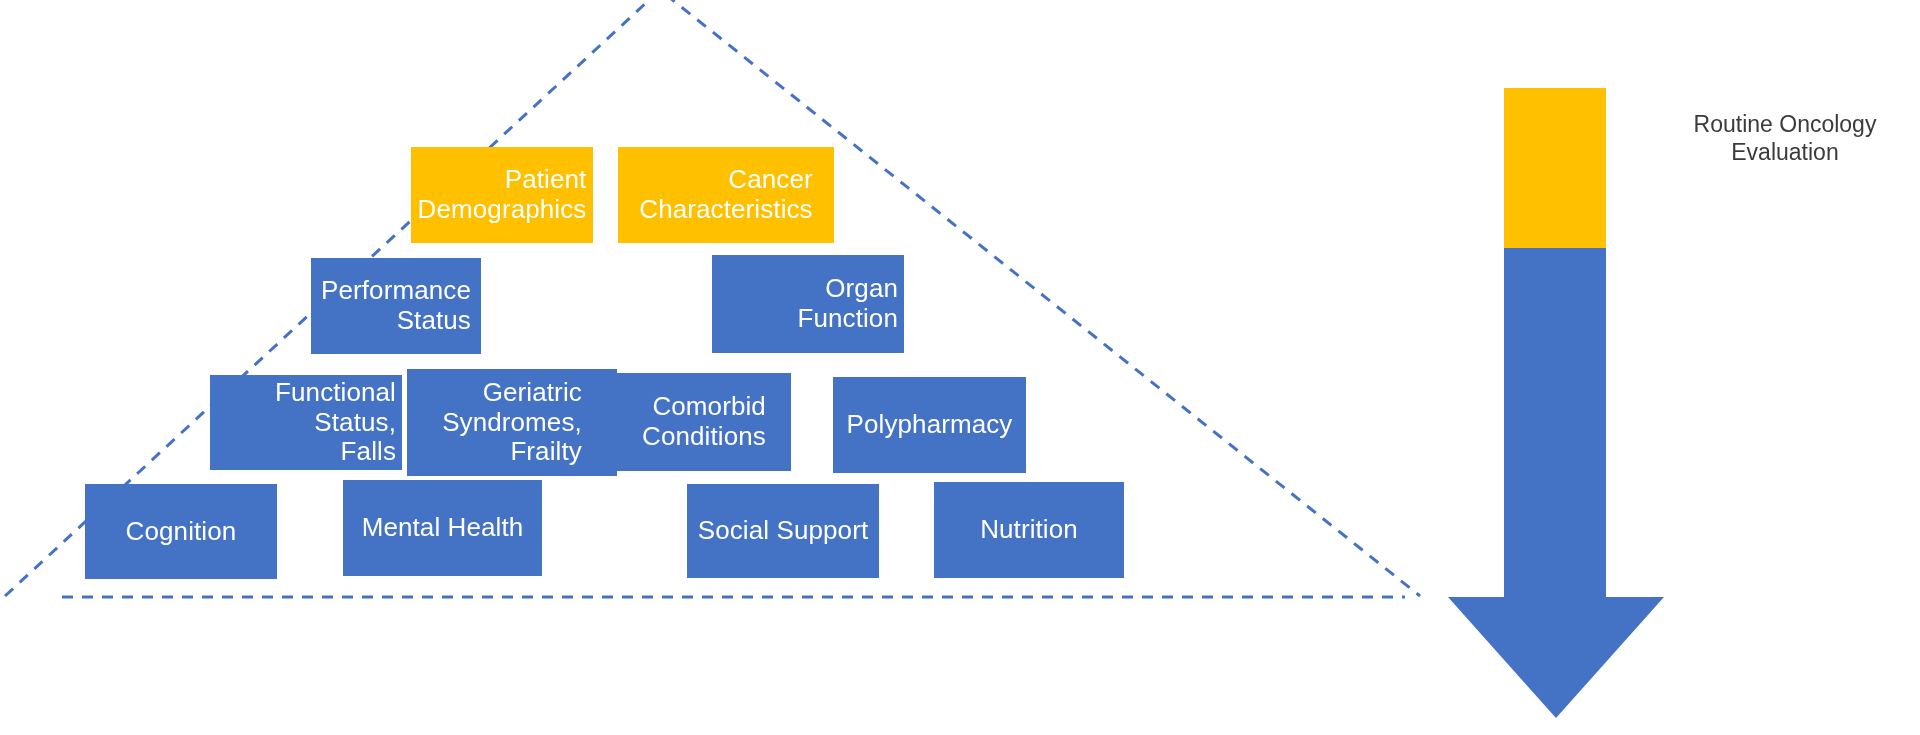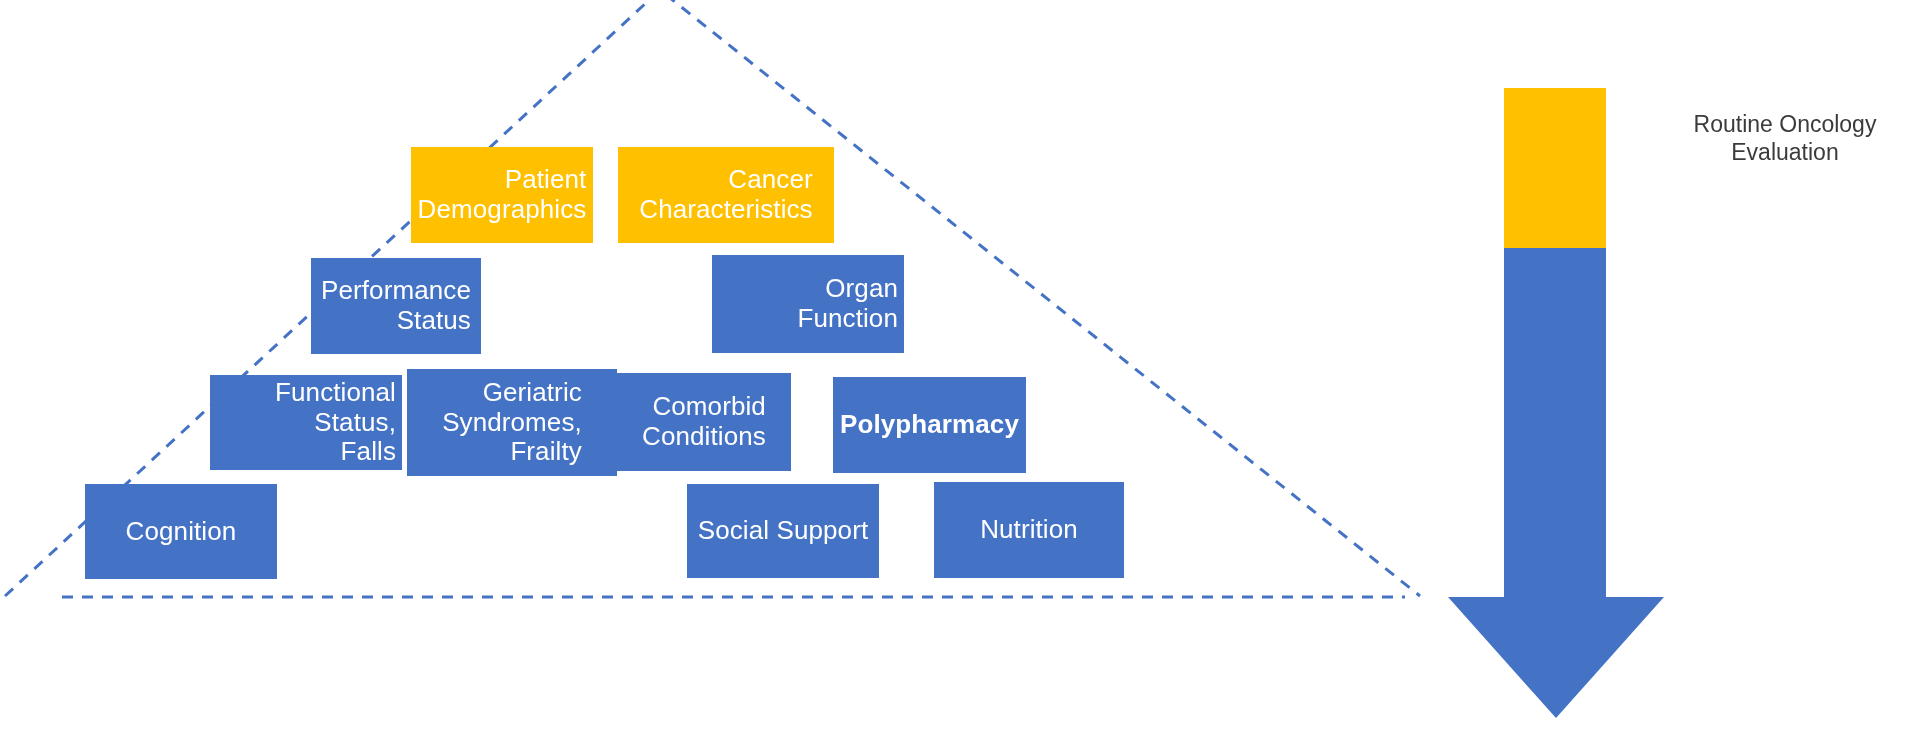--- a/index.html
+++ b/index.html
@@ -90,24 +90,25 @@
   <div class="node tier-hidden" style="left:193px; top:375px; width:192px; height:95px;margin-left:17px;">Functional Status,
 Falls</div>
 
   <div class="node tier-hidden" style="left:407px; top:369px; width:210px; height:107px;">Geriatric
 Syndromes,
 Frailty</div>
 
   <div class="node tier-hidden" style="left:617px; top:373px; width:174px; height:98px;">Comorbid
 Conditions</div>
 
-  <div class="node tier-hidden" style="left:833px; top:377px; width:193px; height:96px;font-weight:bold;">Polypharmacy</div>
+  <div class="node tier-hidden" style="left:833px; top:377px; width:193px; height:96px;">Polypharmacy</div>
 
   <div class="node tier-hidden" style="left:85px; top:484px; width:192px; height:95px;">Cognition</div>
 
+  <div class="node tier-hidden" style="left:343px; top:480px; width:199px; height:96px;">Mental Health</div>
 
   <div class="node tier-hidden" style="left:687px; top:484px; width:192px; height:94px;">Social Support</div>
 
   <div class="node tier-hidden" style="left:934px; top:482px; width:190px; height:96px;">Nutrition</div>
 
   <div class="arrow-shaft-top" style="left:1504px; top:88px; width:102px; height:160px;"></div>
 
   <div class="arrow-shaft-bottom" style="left:1504px; top:248px; width:102px; height:349px;"></div>
 
   <svg id="arrow-head-svg" style="left:1448px; top:590px; width:216px; height:128px;" viewBox="0 0 216 128" aria-hidden="true">

